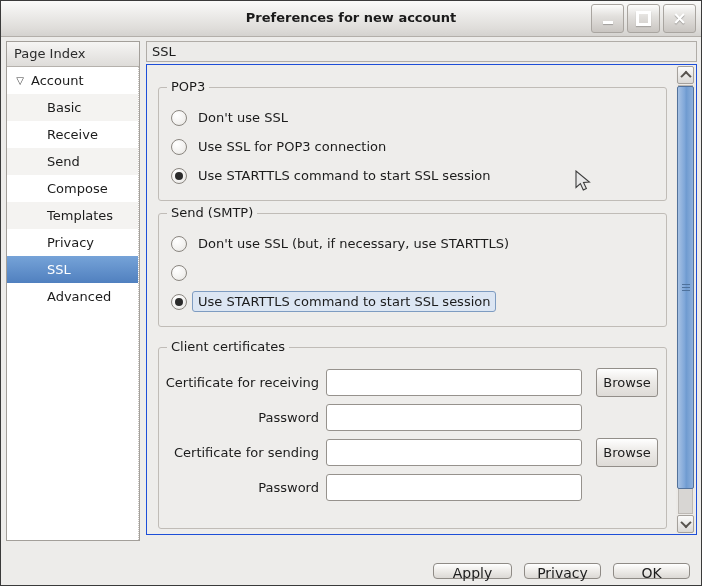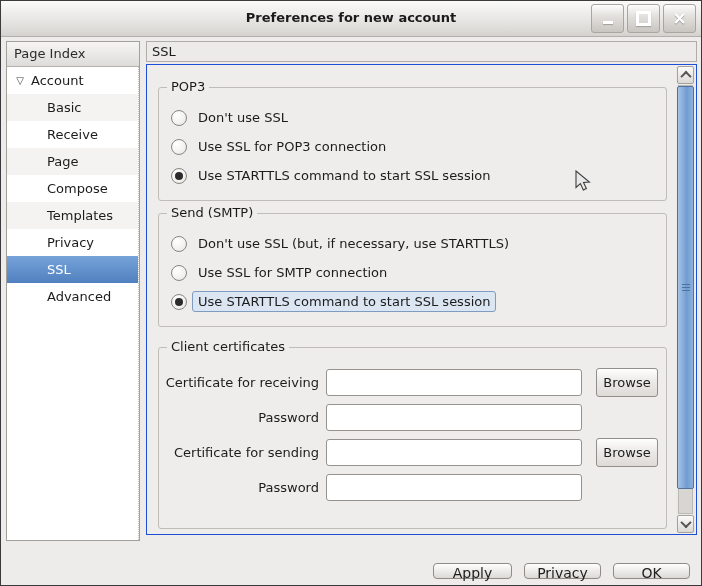--- a/index.html
+++ b/index.html
@@ -165,21 +165,21 @@
         <span class="expander">▽</span>
         <span class="lvl0-label">Account</span>
       </div>
       <div class="tree-row">
         <span class="lvl1-label">Basic</span>
       </div>
       <div class="tree-row">
         <span class="lvl1-label">Receive</span>
       </div>
       <div class="tree-row">
-        <span class="lvl1-label">Page</span>
+        <span class="lvl1-label">Send</span>
       </div>
       <div class="tree-row">
         <span class="lvl1-label">Compose</span>
       </div>
       <div class="tree-row">
         <span class="lvl1-label">Templates</span>
       </div>
       <div class="tree-row">
         <span class="lvl1-label">Privacy</span>
       </div>
@@ -214,21 +214,20 @@
       </div>
 
       <div class="fieldset fs-smtp">
         <span class="legend">Send (SMTP)</span>
         <div class="radio-row">
           <span class="radio"></span>
           <span class="radio-label">Don't use SSL (but, if necessary, use STARTTLS)</span>
         </div>
         <div class="radio-row">
           <span class="radio"></span>
-          <span class="radio-label">Use SSL for SMTP connection</span>
         </div>
         <div class="radio-row">
           <span class="radio checked"></span>
           <span class="radio-label focused">Use STARTTLS command to start SSL session</span>
         </div>
       </div>
 
       <div class="fieldset fs-cert">
         <span class="legend">Client certificates</span>
         <div class="cert-row">

